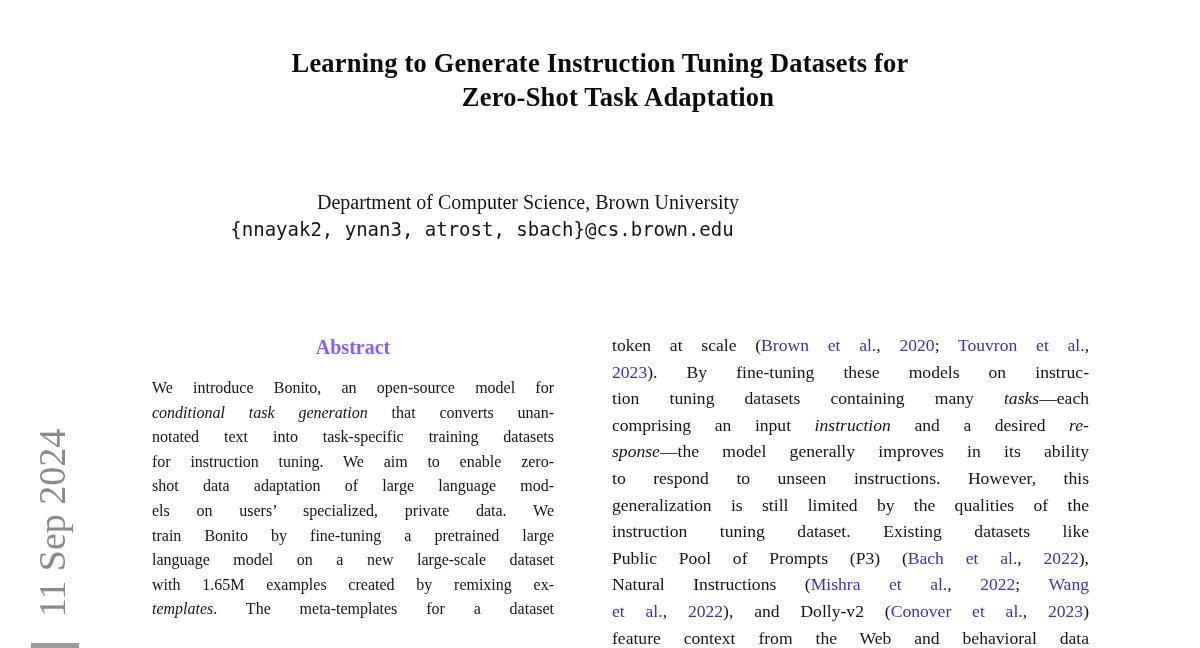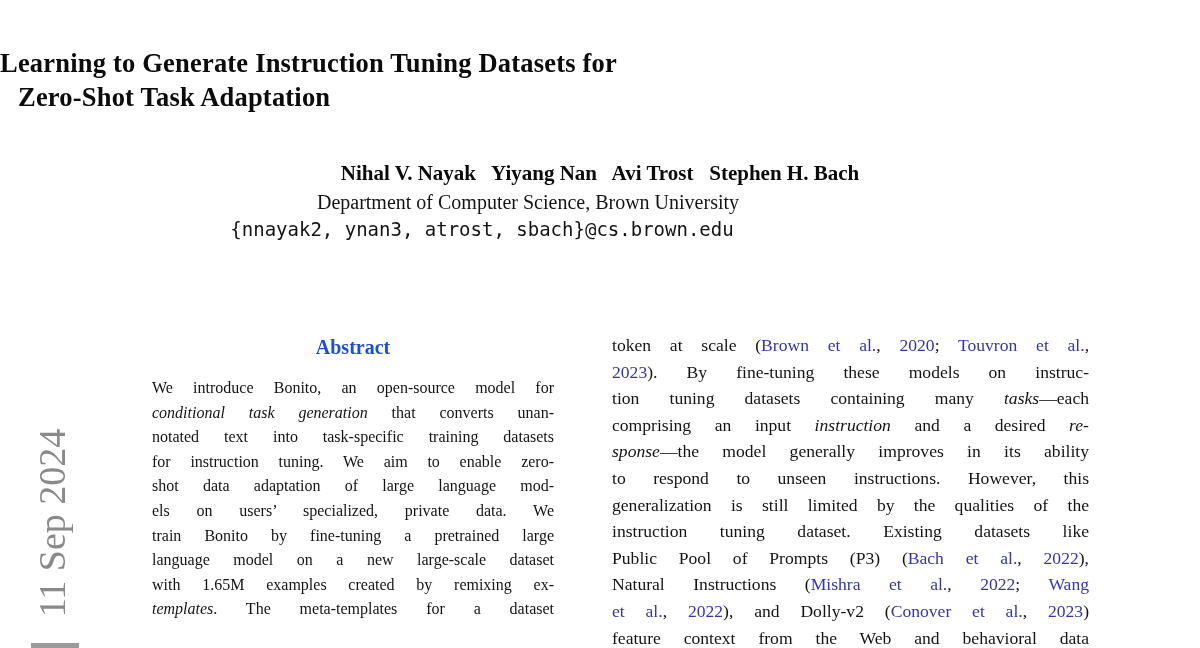--- a/index.html
+++ b/index.html
@@ -4,41 +4,41 @@
 <style>
   * { margin: 0; padding: 0; box-sizing: border-box; }
   html, body { width: 1200px; height: 648px; overflow: hidden; background: #ffffff; }
   .paper {
     position: absolute; left: 0; top: 0; width: 1200px; height: 648px;
     background: #ffffff; color: #161616;
     font-family: "Liberation Serif", "DejaVu Serif", serif;
     overflow: hidden;
   }
   .title-line {
-    position: absolute; left: 0; width: 1200px; 
+    position: absolute; left: 0; width: 1200px; text-align: center;
     font-weight: bold; font-size: 26.5px; color: #0b0b0b; letter-spacing: 0.2px;
   }
   .title-1 { top: 48px; }
   .title-2 { top: 82px; margin-left: 18px; }
   .authors {
     position: absolute; left: 0; top: 161px; width: 1200px; text-align: center;
     font-weight: bold; font-size: 21px; color: #0b0b0b; white-space: pre;
   }
   .affiliation {
     position: absolute; left: 0; top: 191px; width: 1056px; text-align: center;
     font-size: 20px; color: #141414;
   }
   .email {
     position: absolute; left: 0; top: 218px; width: 964px; text-align: center;
     font-family: "DejaVu Sans Mono", "Liberation Mono", monospace;
     font-size: 19px; color: #141414; white-space: pre;
   }
   .abstract-heading {
     position: absolute; left: 152px; top: 336px; width: 402px; text-align: center;
-    font-weight: bold; font-size: 20px; color: #1d4ed8;
+    font-weight: bold; font-size: 20px; color: #8b5cf6;
   }
   .abstract-body {
     position: absolute; left: 152px; top: 376px; width: 402px; height: 272px;
     font-size: 16px; color: #141414; overflow: hidden;
   }
   .abstract-body .line { line-height: 24.6px; }
   .right-col {
     position: absolute; left: 612px; top: 332px; width: 477px; height: 316px;
     font-size: 17.6px; color: #141414; overflow: hidden;
   }
@@ -61,21 +61,20 @@
 <body>
 
 <div class="paper">
 
   <div class="watermark">11 Sep 2024</div>
   <div class="watermark-fragment"></div>
 
   <div class="title-line title-1">Learning to Generate Instruction Tuning Datasets for</div>
   <div class="title-line title-2">Zero-Shot Task Adaptation</div>
 
-  <div class="authors">Nihal V. Nayak   Yiyang Nan   Avi Trost   Stephen H. Bach</div>
   <div class="affiliation">Department of Computer Science, Brown University</div>
   <div class="email">{nnayak2, ynan3, atrost, sbach}@cs.brown.edu</div>
 
   <div class="abstract-heading">Abstract</div>
 
   <div class="abstract-body">
     <div class="line">We introduce Bonito, an open-source model for</div>
     <div class="line"><i>conditional task generation</i> that converts unan-</div>
     <div class="line">notated text into task-specific training datasets</div>
     <div class="line">for instruction tuning. We aim to enable zero-</div>

